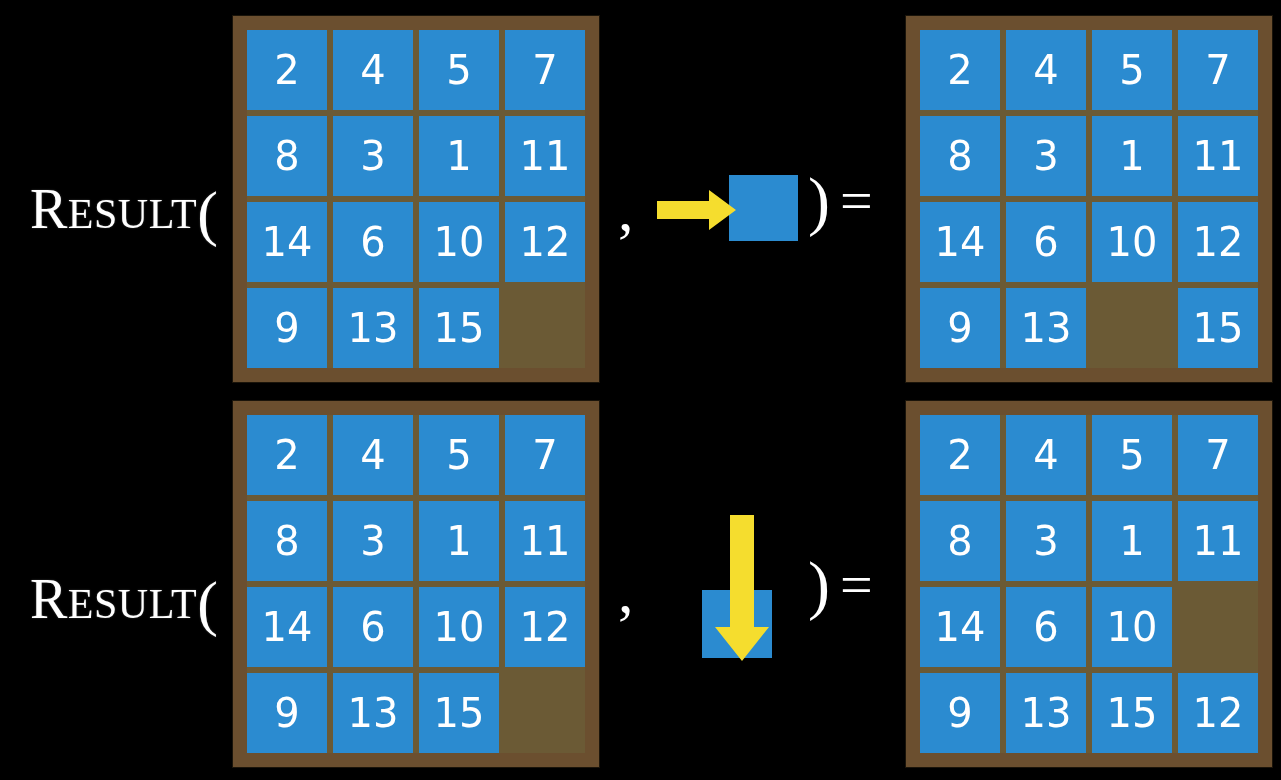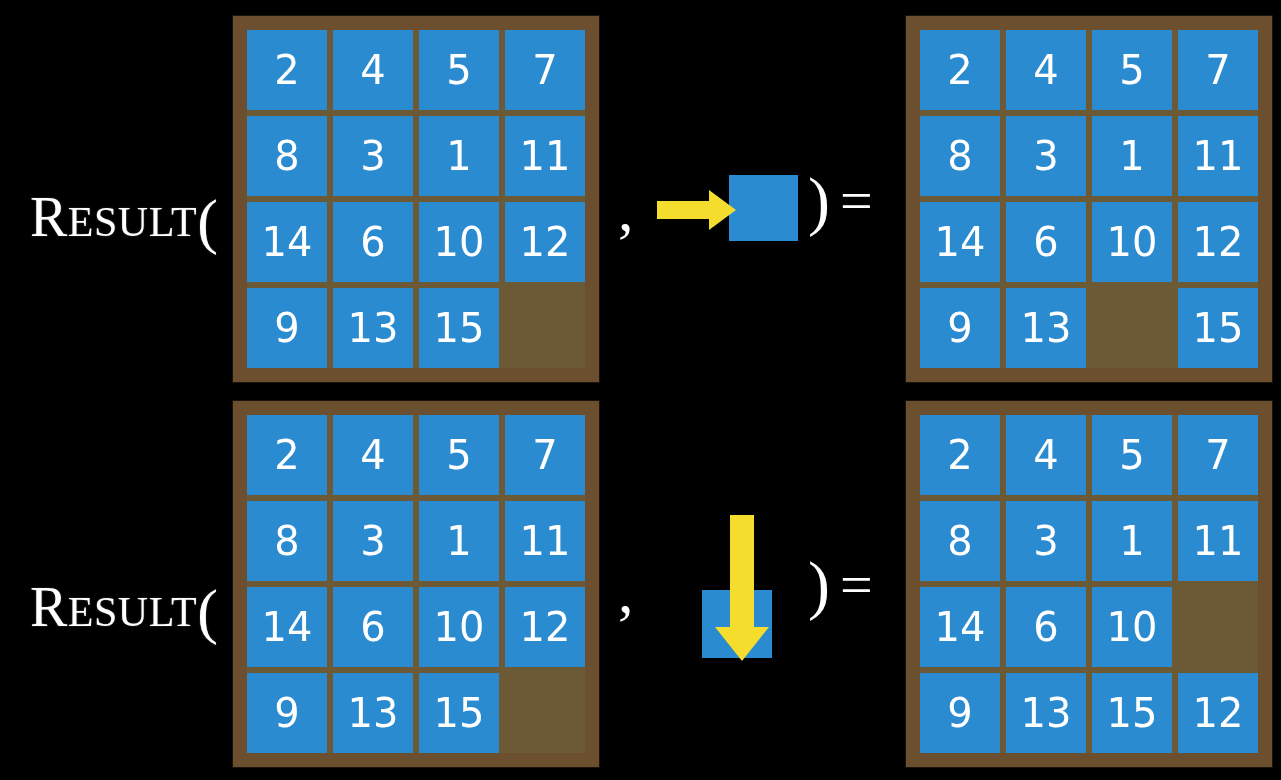--- a/index.html
+++ b/index.html
@@ -18,21 +18,20 @@
 
   
   .result-label{
     position:absolute;
     color:#ffffff;
     font-family:"Liberation Serif", serif;
     white-space:nowrap;
     line-height:1;
     letter-spacing:0.5px;
     text-shadow:0 0 2px rgba(255,255,255,.25);
-    margin-top:8px;
   }
   .result-label .cap{font-size:56px;}
   .result-label .sc{font-size:42px;}
   .result-label .paren{font-size:62px;position:relative;top:6px;}
 
   .lbl-1{left:30px;top:176px;}
   .lbl-2{left:30px;top:566px;}
 
   
   .glyph{

